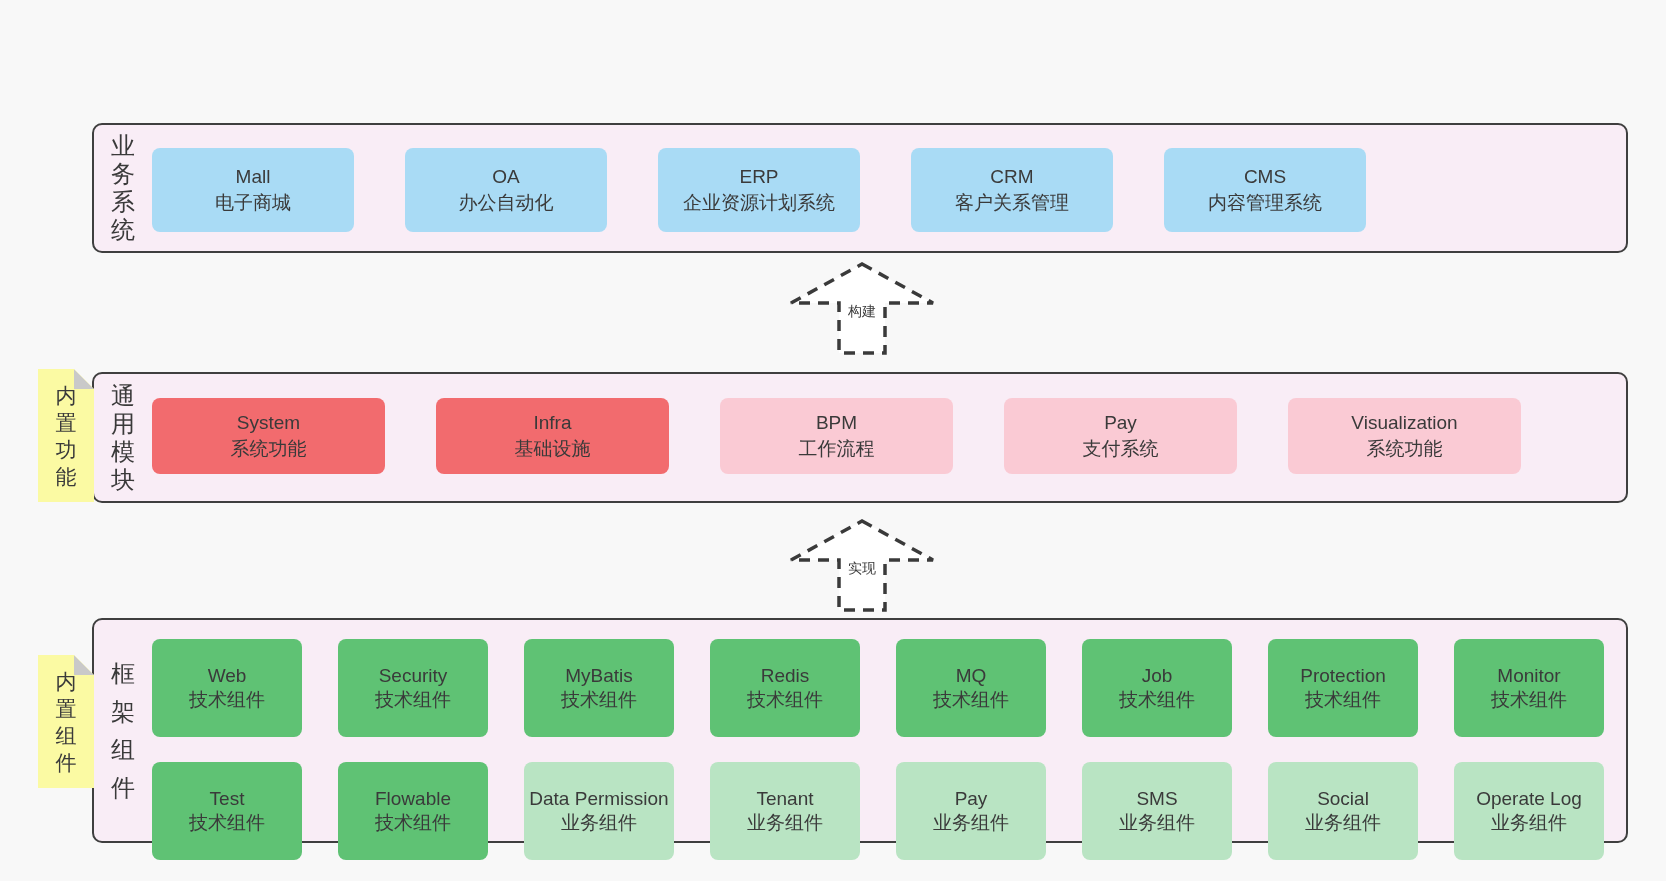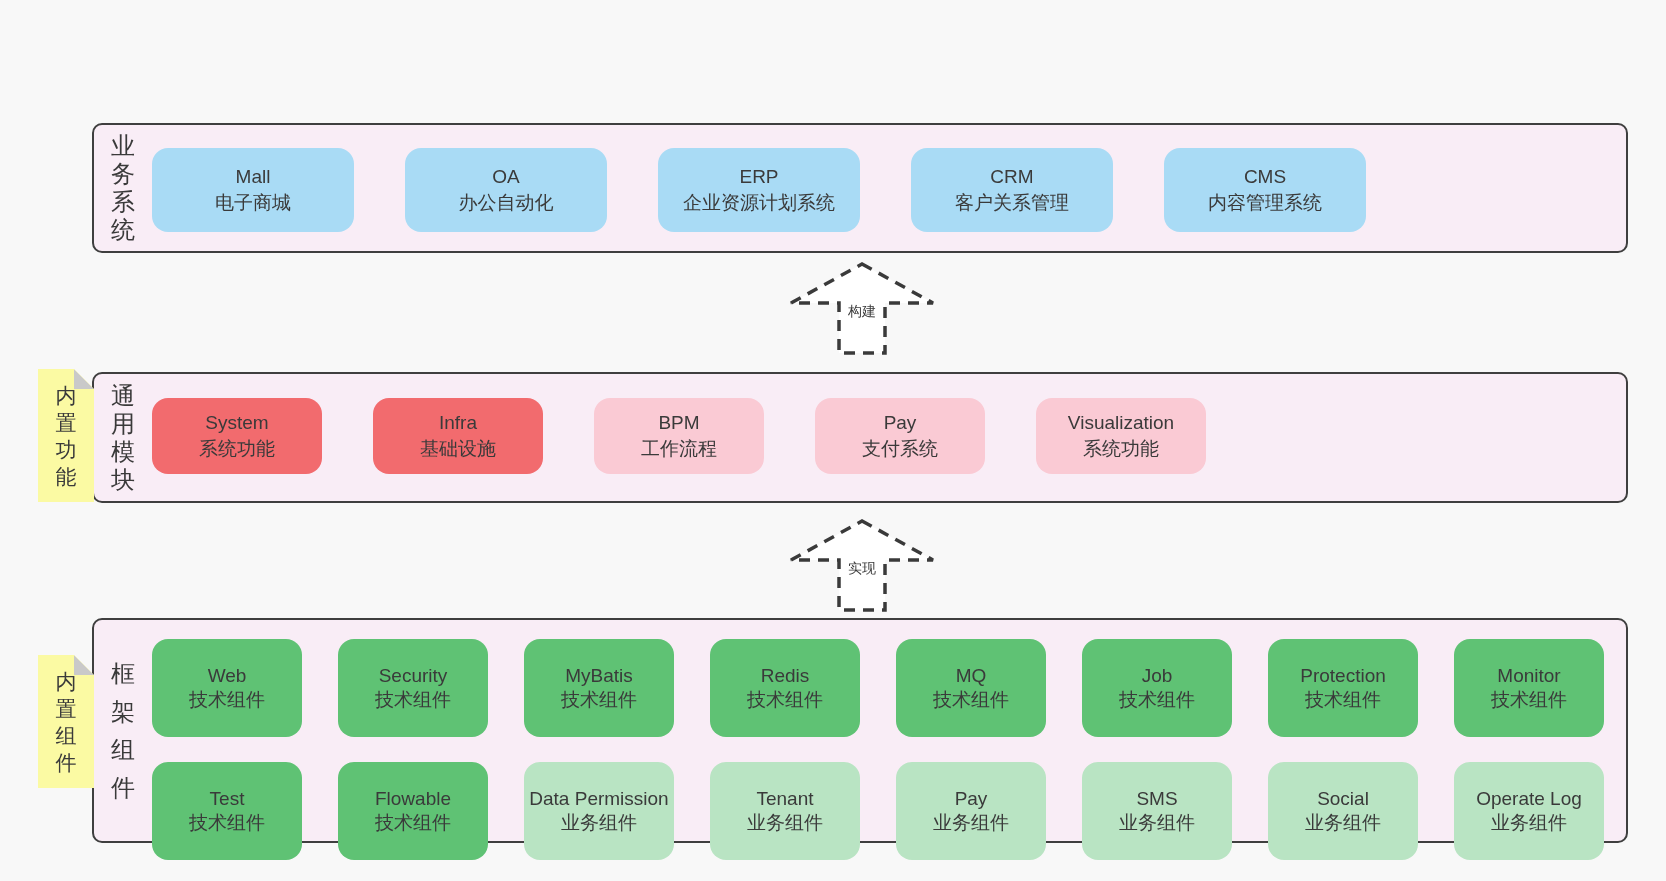--- a/index.html
+++ b/index.html
@@ -24,26 +24,26 @@
   .boxes-zone { flex:1; display:flex; flex-direction:column; }
   .layer-a .boxes-zone { padding-top:23px; }
   .layer-b .boxes-zone { padding-top:24px; }
   .layer-c .boxes-zone { padding-top:19px; gap:25px; }
 
   .box-row { display:flex; }
   .layer-a .box-row, .layer-b .box-row { gap:51px; }
   .layer-c .box-row { gap:36px; }
 
   .box {
-    border-radius:16px; display:flex; flex-direction:column;
+    border-radius:8px; display:flex; flex-direction:column;
     align-items:center; justify-content:center; text-align:center;
     font-size:19px; line-height:26px;
   }
   .layer-a .box { width:202px; height:84px; }
-  .layer-b .box { width:170px; height:76px; }
+  .layer-b .box { width:233px; height:76px; }
   .layer-c .box { width:150px; height:98px; line-height:24px;text-align:right; }
 
   .note {
     position:absolute; left:38px; width:56px; height:133px; z-index:5;
     display:flex; align-items:center; justify-content:center;
     font-size:21px; line-height:27px; white-space:pre-line; text-align:center;
     clip-path:polygon(0 0, calc(100% - 20px) 0, 100% 20px, 100% 100%, 0 100%);
   }
   .note-1 { top:369px; }
   .note-2 { top:655px; }

